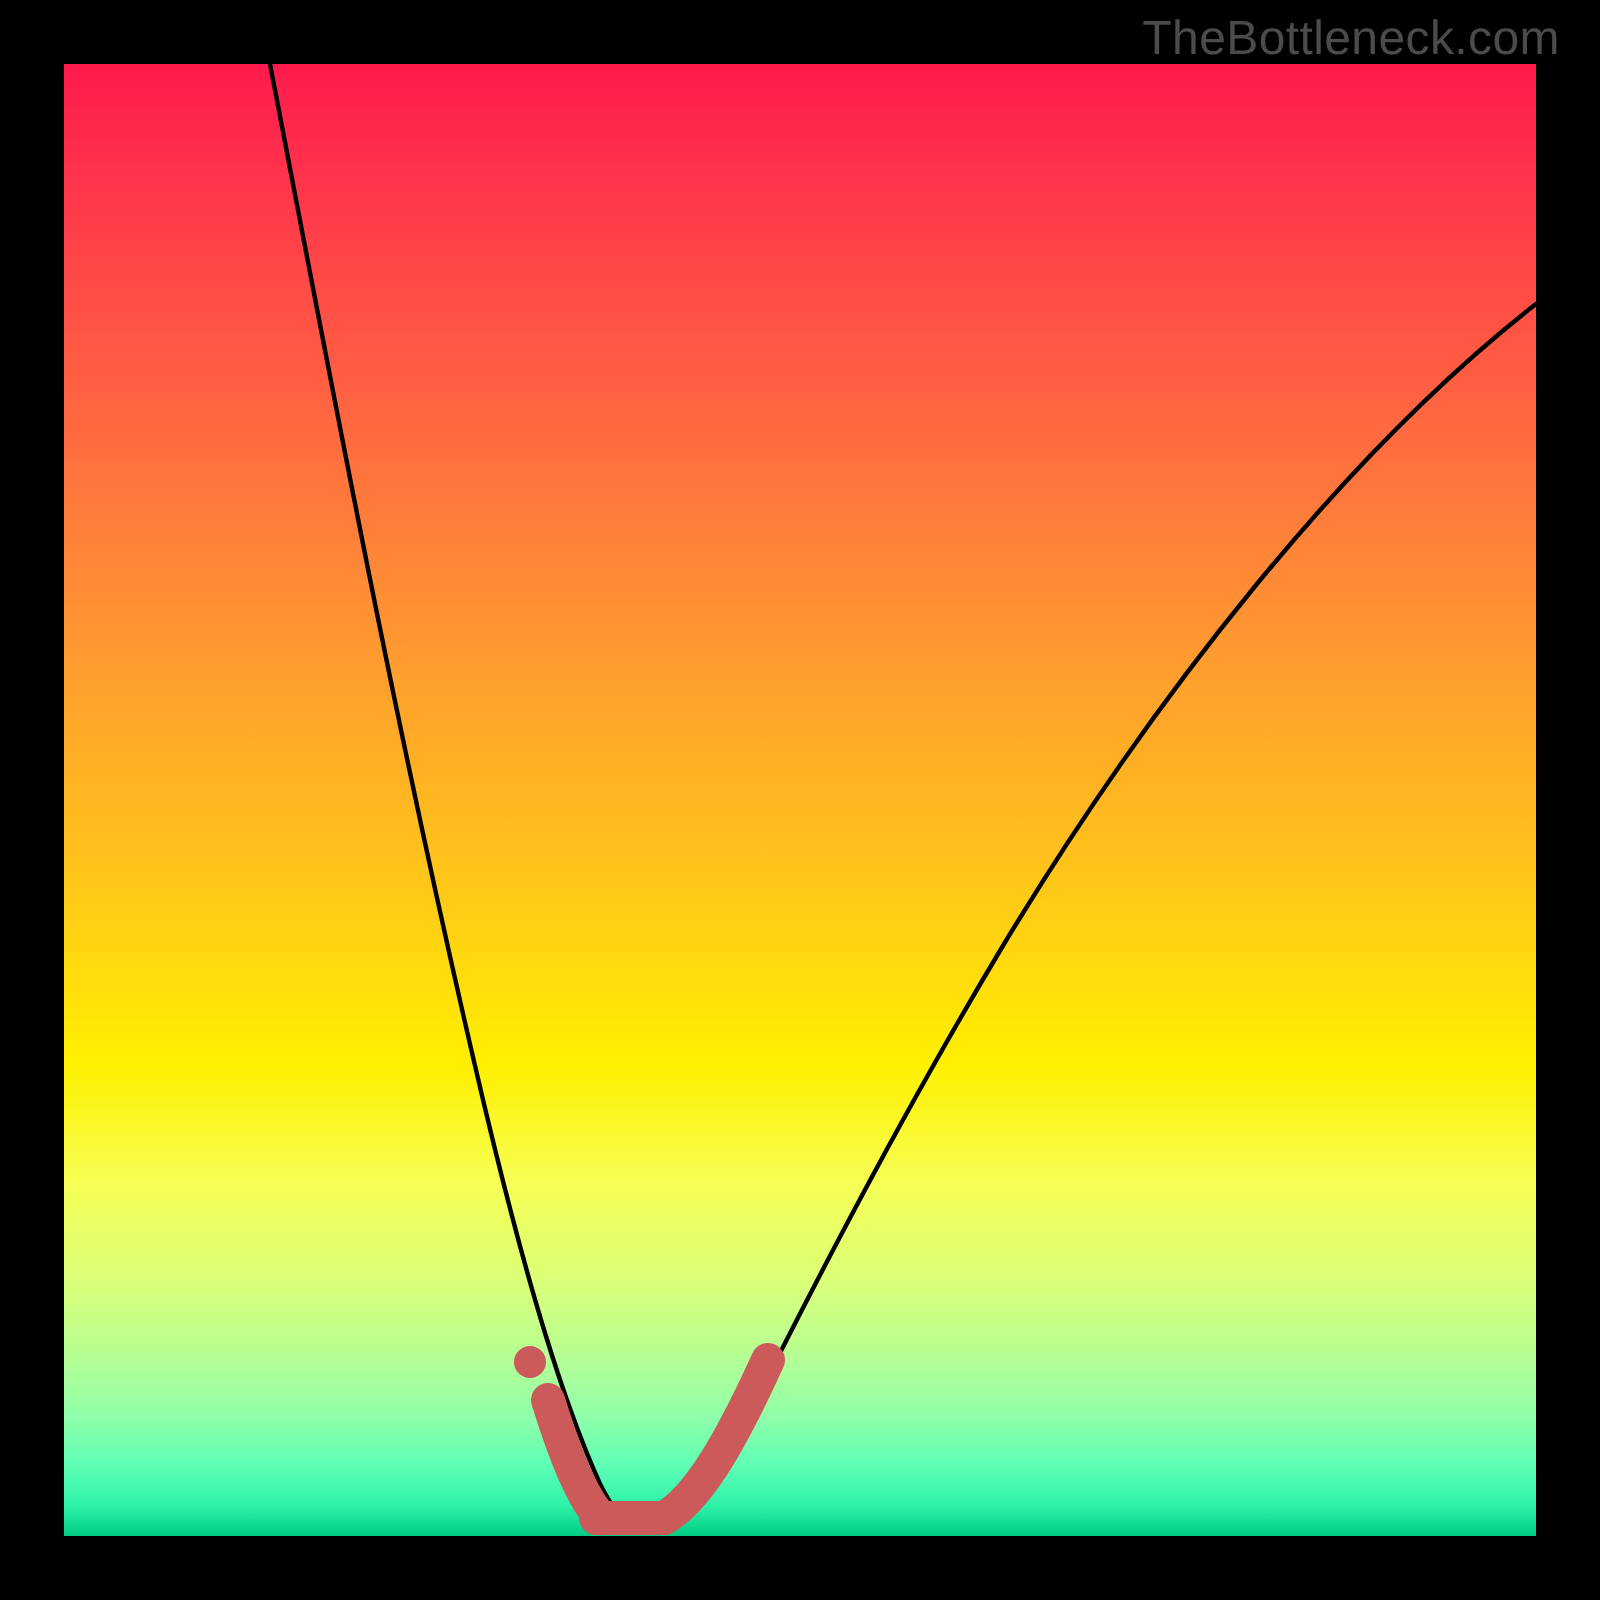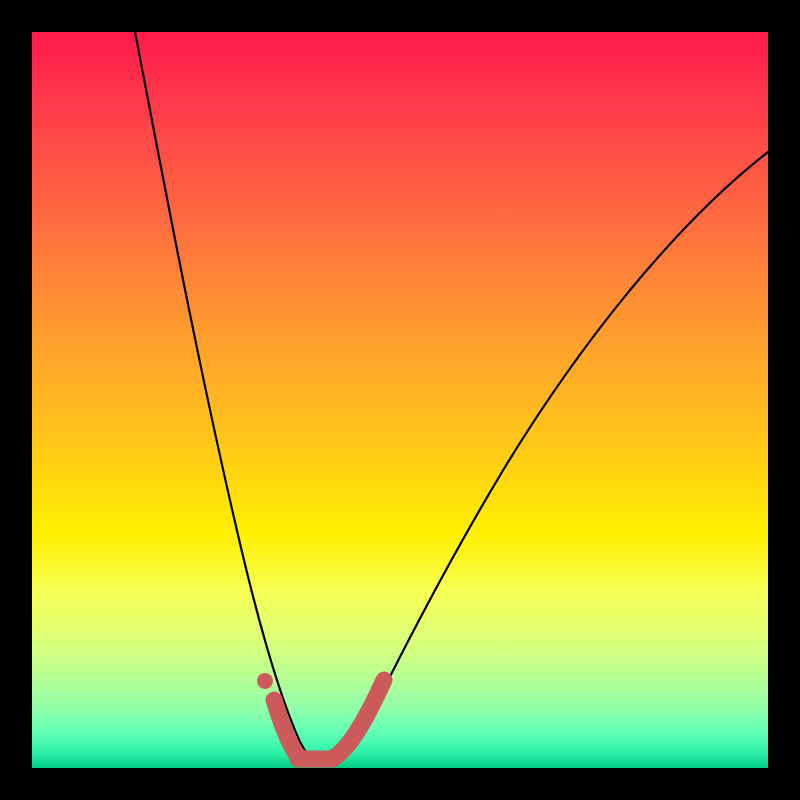--- a/index.html
+++ b/index.html
@@ -79,13 +79,14 @@
     <path d="M 242 668
              C 250 694, 258 714, 266 724" fill="none" stroke="#cc5a5a" stroke-width="17" stroke-linecap="round"></path>
 
     <path d="M 266 727
              L 300 727" fill="none" stroke="#cc5a5a" stroke-width="17" stroke-linecap="round"></path>
 
     <path d="M 300 727
              C 316 718, 332 692, 352 648" fill="none" stroke="#cc5a5a" stroke-width="17" stroke-linecap="round"></path>
   </svg>
 
+  <div class="watermark">TheBottleneck.com</div>
 </div>
 
 </body></html>

